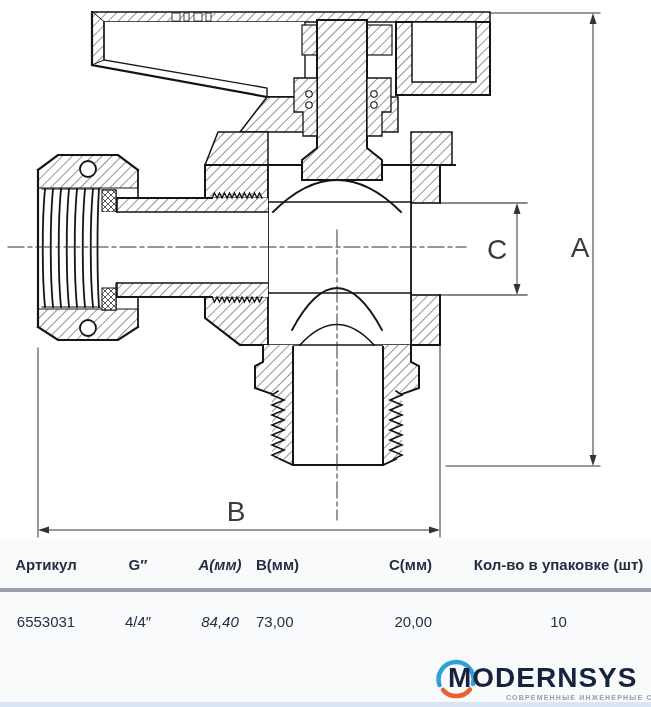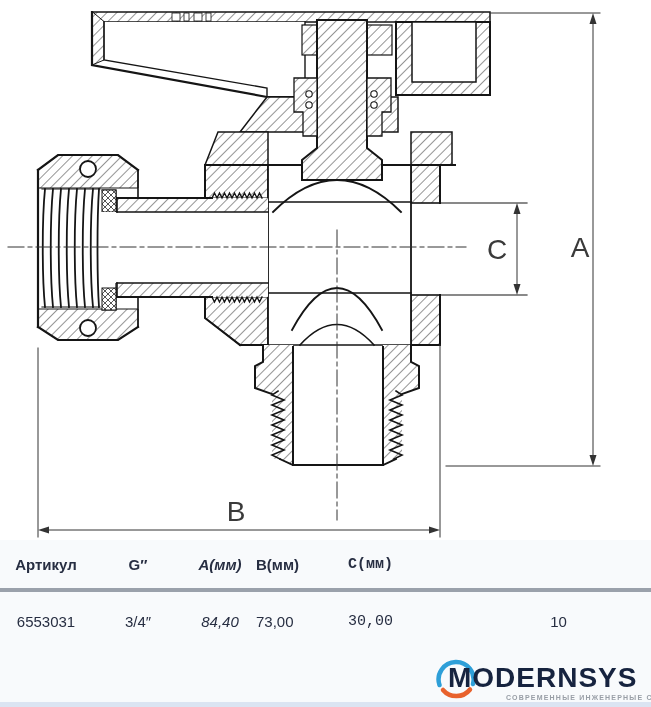--- a/index.html
+++ b/index.html
@@ -15,21 +15,21 @@
   }
   .t-row{display:flex;align-items:center;width:651px;}
   .t-head{height:48px;font-weight:700;font-size:15px;}
   .t-body1{height:65px;font-size:15px;font-weight:500;}
   .t-body2{height:52px;font-size:15px;font-weight:500;padding-top:6px;box-sizing:border-box;}
   .t-div{height:2px;background:#9aa1ab;width:651px;}
   .c1{width:92px;text-align:center;}
   .c2{width:92px;text-align:center;}
   .c3{width:72px;text-align:center;font-style:italic;}
   .c4{width:92px;text-align:left;}
-  .c5{width:84px;text-align:left;font-family:Liberation Mono, monospace;}
+  .c5{width:84px;text-align:right;}
   .c6{flex:1;text-align:center;padding-left:34px;}
   
   .logo{position:absolute;left:432px;top:656px;width:219px;height:36px;z-index:6;}
   .logo-mark{position:absolute;left:3px;top:2px;}
   .logo-name{
     position:absolute;left:16px;top:6px;font-size:28px;font-weight:800;
     letter-spacing:1px;color:#16233f;white-space:nowrap;
   }
   .logo-tag{
     position:absolute;left:74px;top:38px;font-size:7px;font-weight:700;
@@ -207,29 +207,30 @@
   </svg>
   </div>
 
   <div class="spec-table">
     <div class="t-row t-head">
       <div class="c1">Артикул</div>
       <div class="c2">G″</div>
       <div class="c3">А(мм)</div>
       <div class="c4">В(мм)</div>
       <div class="c5">С(мм)</div>
+      <div class="c6">Кол-во в упаковке (шт)</div>
     </div>
     <div class="t-div"></div>
     <div class="t-div"></div>
     <div class="t-row t-body2">
       <div class="c1">6553031</div>
-      <div class="c2">3/4″</div>
+      <div class="c2">4/4″</div>
       <div class="c3">84,40</div>
       <div class="c4">73,00</div>
-      <div class="c5">30,00</div>
+      <div class="c5">20,00</div>
       <div class="c6">10</div>
     </div>
   </div>
 
   <div class="logo">
     <svg class="logo-mark" width="42" height="42" viewBox="0 0 42 42" xmlns="http://www.w3.org/2000/svg">
       <path d="M4.5,27 A17.5,17.5 0 1 1 38,26" fill="none" stroke="#2e9fd8" stroke-width="4.5" stroke-linecap="round"></path>
       <path d="M8,32 A17.5,17.5 0 0 0 35,31.5" fill="none" stroke="#e8622d" stroke-width="4.5" stroke-linecap="round"></path>
     </svg>
     <div class="logo-name">MODERNSYS</div>

